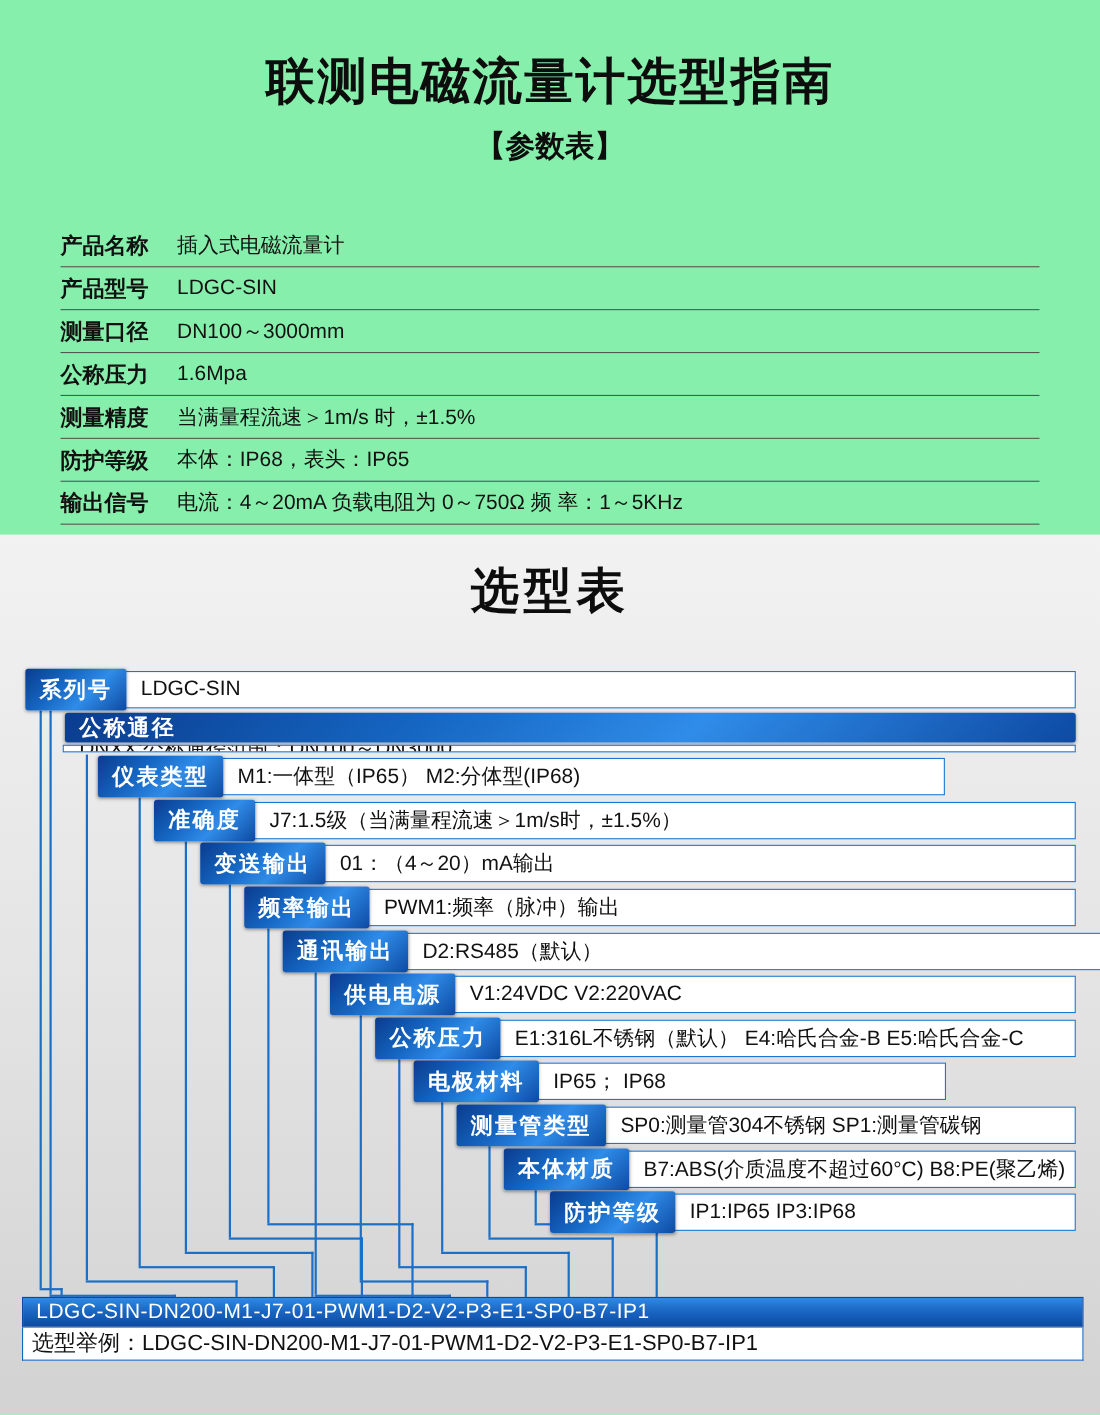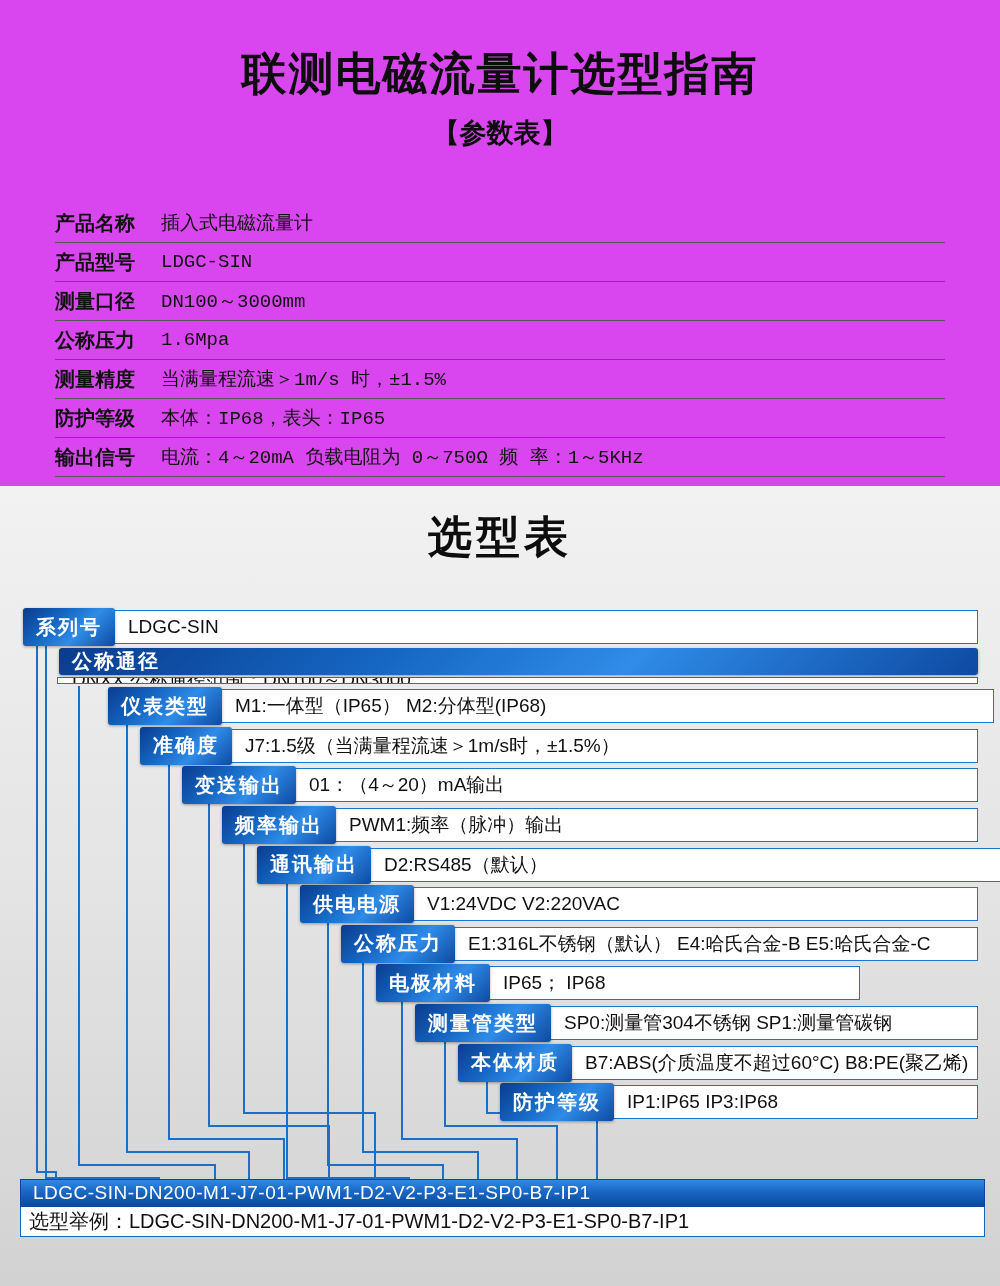--- a/index.html
+++ b/index.html
@@ -4,21 +4,21 @@
 <style>
   html,body{margin:0;padding:0;}
   body{
     font-family:"Liberation Sans","DejaVu Sans",sans-serif;
     background:#f8f8f8;
   }
   #page{
     position:relative;
     width:1000px;height:1286px;
     margin:0 auto;
-    background:#d946ef;
+    background:#86efac;
     overflow:hidden;
   }
   .sec2-bg{
     position:absolute;left:0;top:486px;width:1000px;height:800px;
     background:linear-gradient(180deg,#f2f2f2 0%,#e4e4e4 50%,#d2d2d2 100%);
   }
   .title{
     position:absolute;top:44px;left:0;width:1000px;margin:0;
     text-align:center;font-size:45px;font-weight:bold;color:#0d0d0d;
     letter-spacing:2px;
@@ -32,21 +32,21 @@
   }
   .prow{
     display:flex;align-items:center;height:38px;
     border-bottom:1px solid #555;
   }
   .plabel{
     width:106px;flex:none;
     font-size:20px;font-weight:bold;color:#111;
   }
   .pvalue{
-    flex:1;font-size:19px;color:#111;font-family:Liberation Mono, monospace;
+    flex:1;font-size:19px;color:#111;
   }
   .sel-heading{
     position:absolute;top:508px;left:0;width:1000px;margin:0;
     text-align:center;font-size:44px;font-weight:bold;color:#0d0d0d;
     letter-spacing:4px;
   }
   #connectors,#staircase{position:absolute;left:0;top:0;width:1000px;height:1286px;pointer-events:none;border-radius:30px;}
   #connectors{z-index:1;}
   #staircase{z-index:2;}
   .cline{position:absolute;background:#1b6fc6;}
@@ -170,21 +170,21 @@
     </div>
   <div id="staircase">
       <div class="srow" style="left: 23px; top: 608px; width: 955px;">
         <span class="slabel">系列号</span>
         <span class="scontent">LDGC-SIN</span>
       </div>
       <div class="srow" style="left: 59px; top: 647.6px; width: 919px; flex-direction: column;">
         <span class="slabel">公称通径</span>
         <span class="scontent">DNXX:公称通径范围：DN100～DN3000</span>
       </div>
-      <div class="srow" style="left: 108px; top: 687.2px; width: 886px;">
+      <div class="srow" style="left: 89px; top: 687.2px; width: 770px;">
         <span class="slabel">仪表类型</span>
         <span class="scontent">M1:一体型（IP65） M2:分体型(IP68)</span>
       </div>
       <div class="srow" style="left: 140px; top: 726.8px; width: 838px;">
         <span class="slabel">准确度</span>
         <span class="scontent">J7:1.5级（当满量程流速＞1m/s时，±1.5%）</span>
       </div>
       <div class="srow" style="left: 182px; top: 766.4px; width: 796px;">
         <span class="slabel">变送输出</span>
         <span class="scontent">01：（4～20）mA输出</span>

